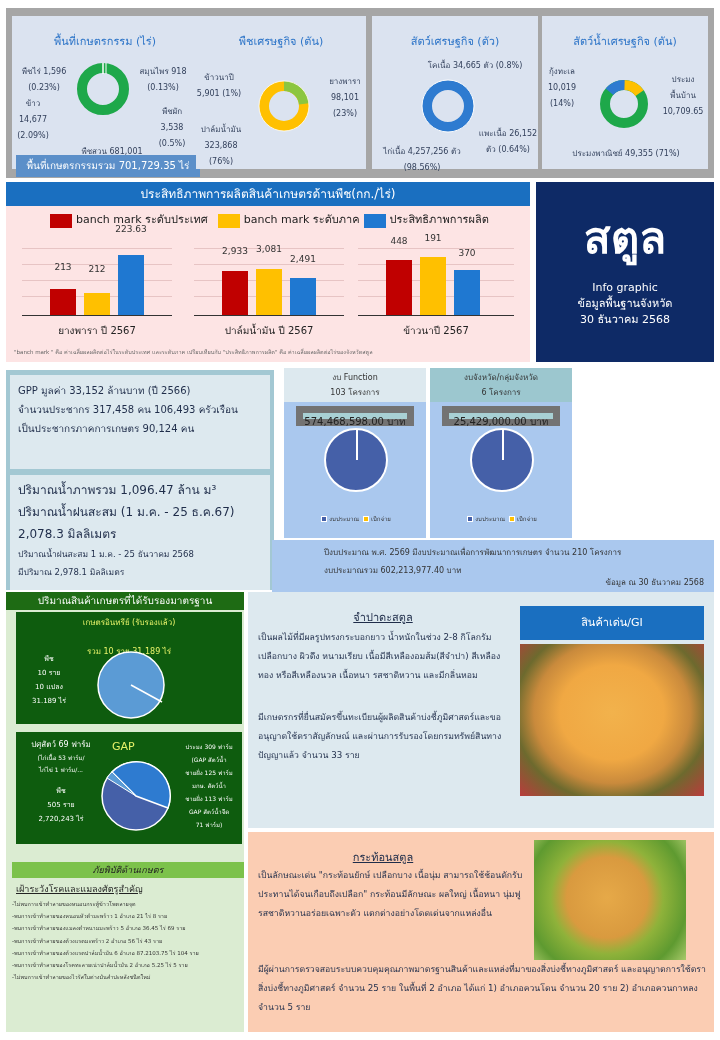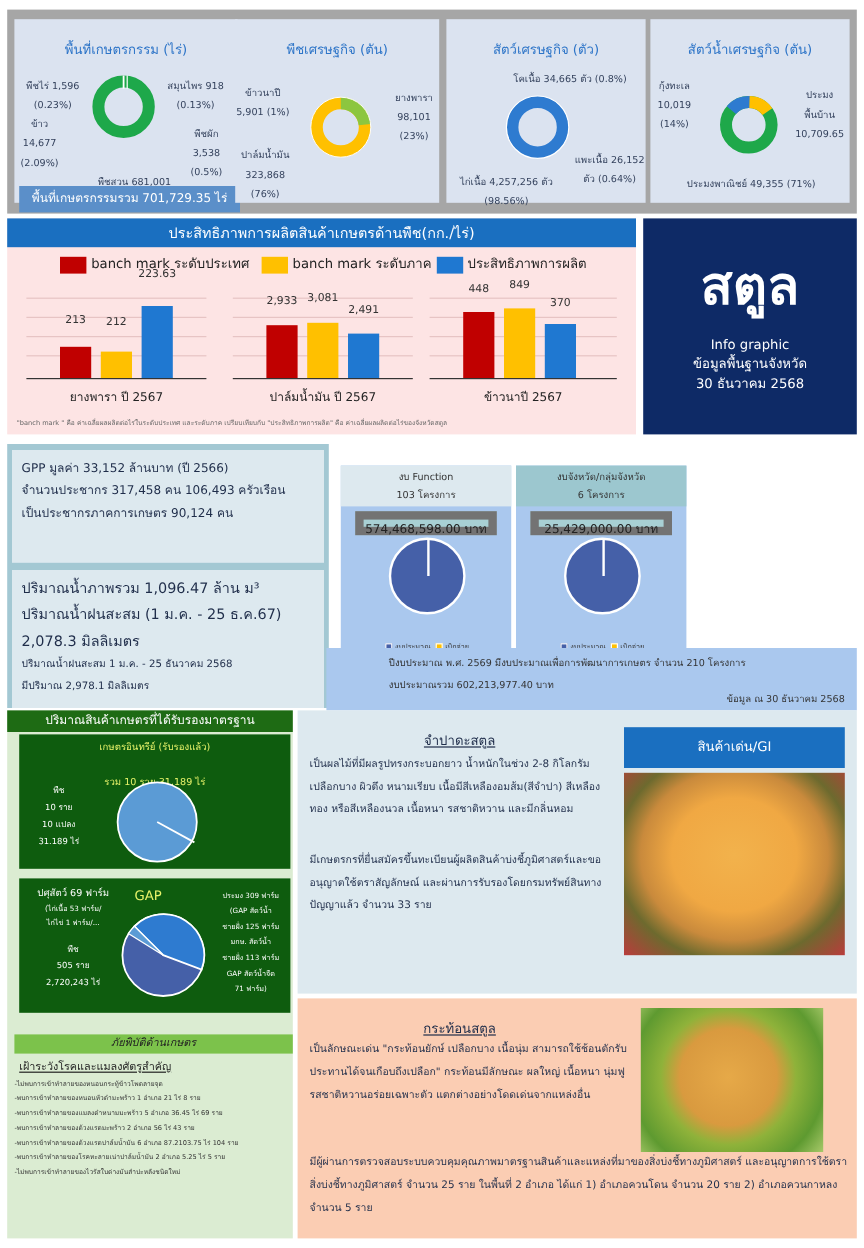--- a/index.html
+++ b/index.html
@@ -28,21 +28,21 @@
   .satun-big { font-size: 44px; margin-top: 20px; font-weight: bold; }
   .satun-s { font-size: 11px; line-height: 16px; }
   
   .stats-bg { left: 6px; top: 370px; width: 268px; height: 220px; background: #a3c8d3; }
   .stats1 { left: 10px; top: 375px; width: 260px; height: 94px; background: #dde9ef; padding: 6px 8px; font-size: 10px; line-height: 19px; }
   .stats2 { left: 10px; top: 475px; width: 260px; height: 115px; background: #dde9ef; padding: 4px 8px; }
   .s2big { font-size: 12px; line-height: 22px; }
   .s2sm { font-size: 8.5px; line-height: 18px; }
   
   .budget { left: 284px; top: 368px; width: 430px; height: 170px; }
-  .bcol { position: absolute; top: 0; width: 142px; height: 170px; background: #aac8ee; margin-top: 20px; }
+  .bcol { position: absolute; top: 0; width: 142px; height: 170px; background: #aac8ee; }
   .bhead { height: 34px; text-align: center; font-size: 8px; line-height: 15px; padding-top: 2px; color: #333; }
   .bamt { position: absolute; top: 38px; left: 12px; width: 118px; height: 20px; background: #a8d0d4; border: 7px solid #737373; text-align: center; font-size: 10px; line-height: 18px; color: #222; }
   .pie { position: absolute; top: 60px; left: 40px; width: 64px; height: 64px; border-radius: 50%; background: #4560a8; border: 2px solid #fff; }
   .pie::after { content: ""; position: absolute; left: 30px; top: 0; width: 2px; height: 30px; background: #fff; }
   .bleg { position: absolute; bottom: 14px; left: 0; right: 0; text-align: center; font-size: 6px; color: #333; }
   .bleg i { display: inline-block; width: 6px; height: 6px; vertical-align: middle; border: 1px solid #fff; margin: 0 2px; }
   .budget-foot { left: 272px; top: 540px; width: 442px; height: 52px; background: #aac8ee; font-size: 8px; color: #333; }
   
   .std { left: 6px; top: 592px; width: 238px; height: 440px; background: #dbecd2; padding-left: 7px; }
   .std-title { position: absolute; left: 0; top: 0; width: 238px; height: 18px; background: #1e6b14; color: #fff; font-size: 10px; text-align: center; line-height: 18px; }
@@ -162,21 +162,21 @@
   <div class="chart" style="left:352px;width:156px">
     <div class="gl" style="top:16px"></div>
       <div class="gl" style="top:32px"></div>
       <div class="gl" style="top:48px"></div>
       <div class="gl" style="top:64px"></div>
     <div class="baseline"></div>
     <div class="bar" style="left:28px;height:55px;background:#c00000"></div>
     <div class="bar" style="left:62px;height:58px;background:#ffc000"></div>
     <div class="bar" style="left:96px;height:45px;background:#1f78d1"></div>
     <div class="val" style="left:21px;top:4px">448</div>
-    <div class="val" style="left:55px;top:1px">849</div>
+    <div class="val" style="left:55px;top:1px">191</div>
     <div class="val" style="left:89px;top:16px">370</div>
     <div class="cat">ข้าวนาปี  2567</div>
   </div>
   <div class="note">"banch mark " คือ ค่าเฉลี่ยผลผลิตต่อไร่ในระดับประเทศ และระดับภาค เปรียบเทียบกับ "ประสิทธิภาพการผลิต" คือ ค่าเฉลี่ยผลผลิตต่อไร่ของจังหวัดสตูล</div>
 </div>
 
 <div class="abs satun">
   <div class="satun-big">สตูล</div>
   <div class="satun-s" style="margin-top:8px">Info graphic</div>
   <div class="satun-s">ข้อมูลพื้นฐานจังหวัด</div>

